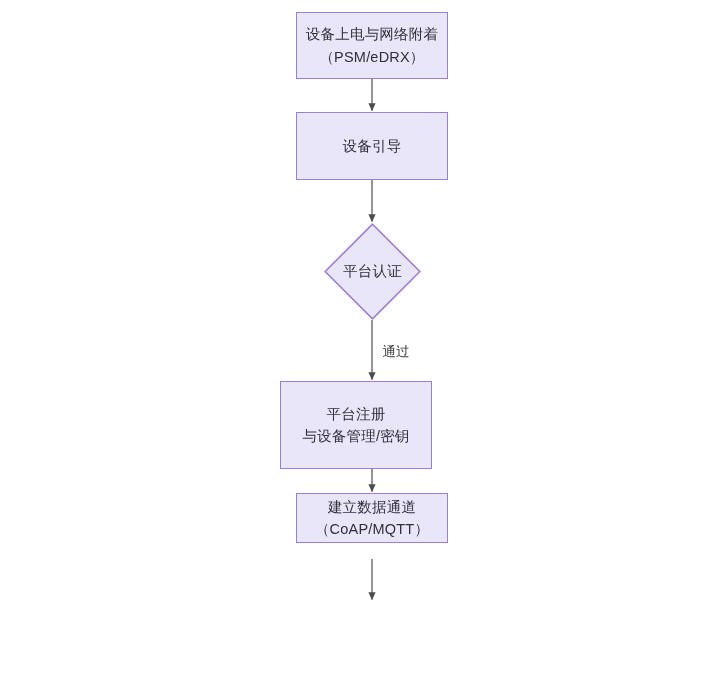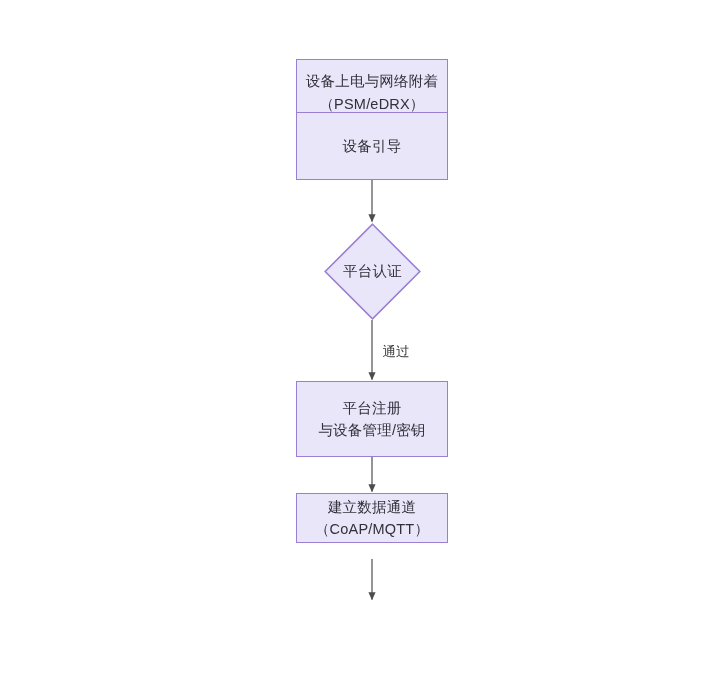--- a/index.html
+++ b/index.html
@@ -91,39 +91,39 @@
         <path d="M0,0 L8,3.6 L0,7.2 z" fill="#4d4d4d"></path>
       </marker>
     </defs>
     <line x1="372" y1="79" x2="372" y2="110.5" stroke="#4d4d4d" stroke-width="1.2" marker-end="url(#arrowhead)"></line>
     <line x1="372" y1="180" x2="372" y2="221.5" stroke="#4d4d4d" stroke-width="1.2" marker-end="url(#arrowhead)"></line>
     <line x1="372" y1="320" x2="372" y2="379.5" stroke="#4d4d4d" stroke-width="1.2" marker-end="url(#arrowhead)"></line>
     <line x1="372" y1="457" x2="372" y2="491.5" stroke="#4d4d4d" stroke-width="1.2" marker-end="url(#arrowhead)"></line>
     <line x1="372" y1="559" x2="372" y2="599.5" stroke="#4d4d4d" stroke-width="1.2" marker-end="url(#arrowhead)"></line>
   </svg>
 
-  <div class="node" style="left:296px; top:12px; width:152px; height:67px;margin-top:47px;">
+  <div class="node" style="left:296px; top:12px; width:152px; height:67px;">
     <span class="line">设备上电与网络附着</span>
     <span class="line">（PSM/eDRX）</span>
   </div>
 
   <div class="node" style="left:296px; top:112px; width:152px; height:68px;">
     <span class="line">设备引导</span>
   </div>
 
   <div class="diamond-wrap" style="left:324px; top:223px; width:97px; height:97px;">
     <svg class="diamond-shape" viewBox="0 0 97 97" preserveAspectRatio="none" xmlns="http://www.w3.org/2000/svg">
       <polygon points="48.5,1.2 95.8,48.5 48.5,95.8 1.2,48.5" fill="#e9e6f9" stroke="#9b7fd4" stroke-width="1.6"></polygon>
     </svg>
     <span class="diamond-label">平台认证</span>
   </div>
 
   <div class="edge-label" style="left:372px; top:352px;">通过</div>
 
-  <div class="node" style="left:296px; top:381px; width:152px; height:76px;">
+  <div class="node" style="left:280px; top:381px; width:152px; height:88px;">
     <span class="line">平台注册</span>
     <span class="line">与设备管理/密钥</span>
   </div>
 
   <div class="node" style="left:296px; top:493px; width:152px; height:50px;">
     <span class="line">建立数据通道</span>
     <span class="line">（CoAP/MQTT）</span>
   </div>
 
 

